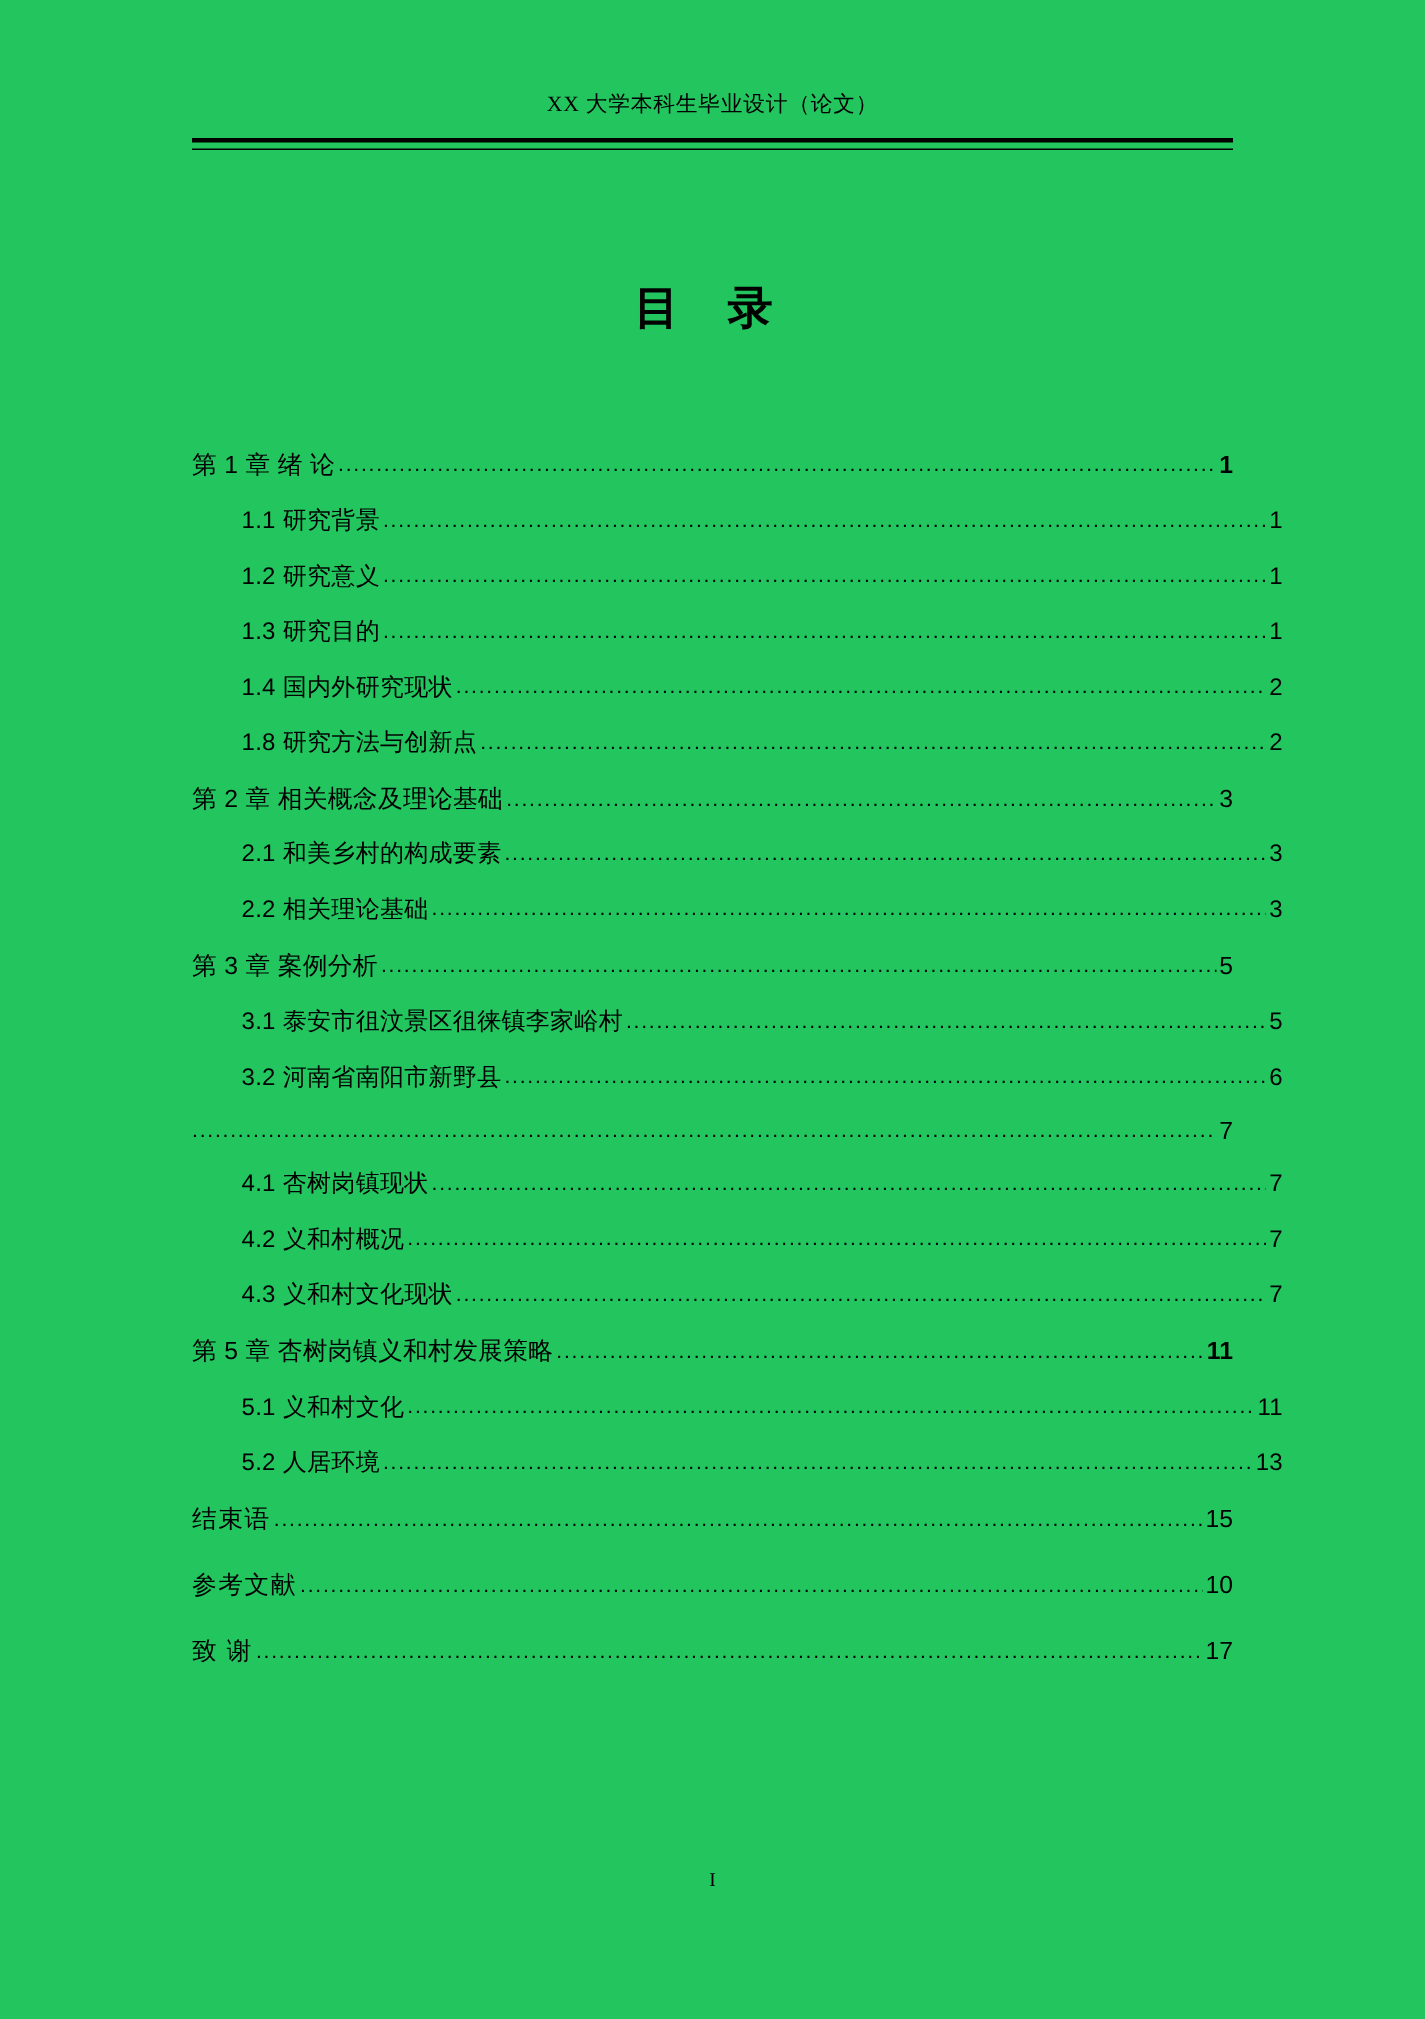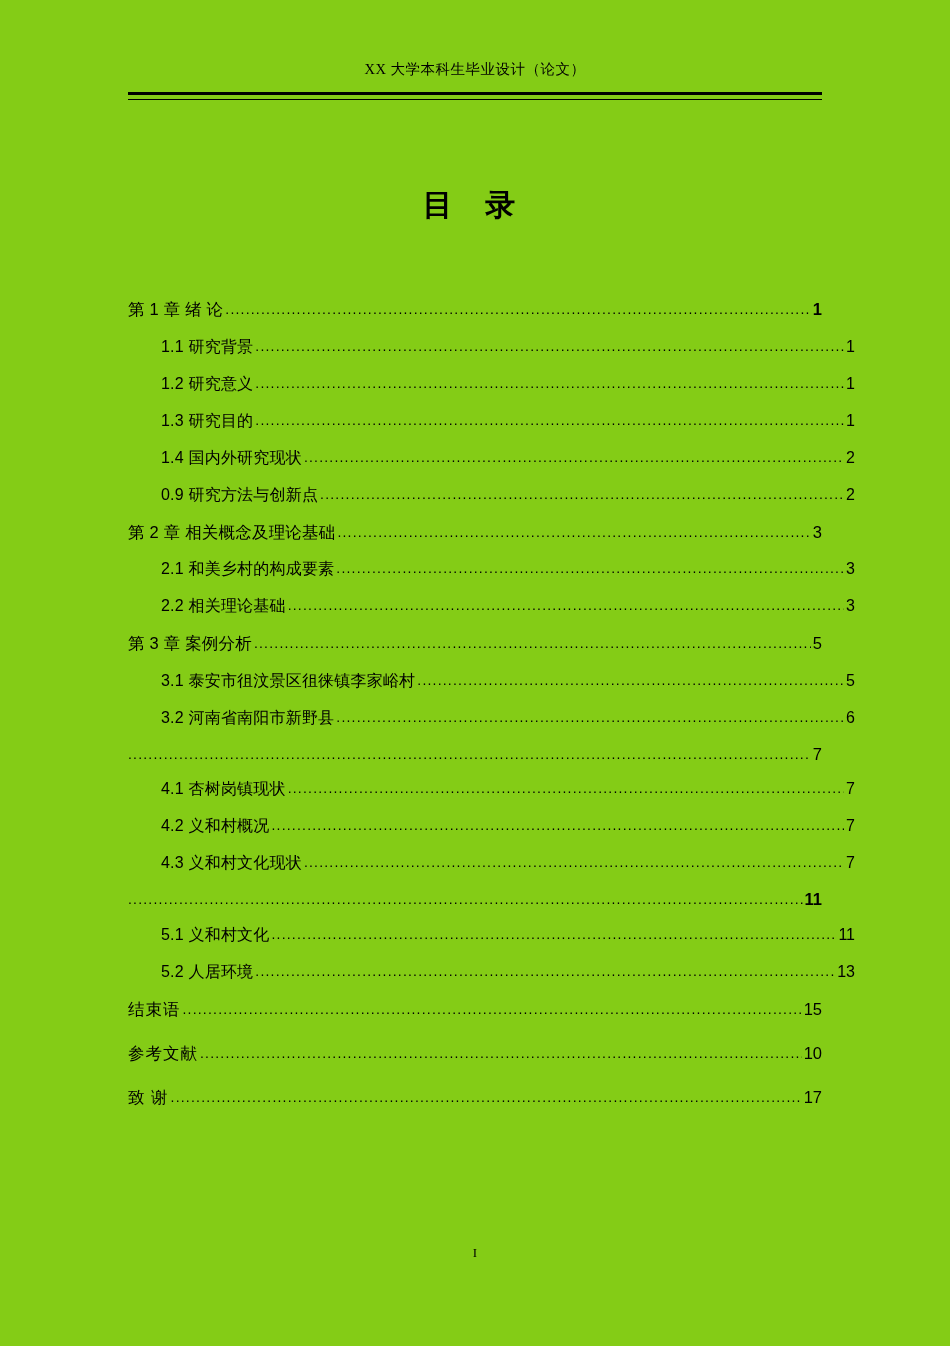--- a/index.html
+++ b/index.html
@@ -4,21 +4,21 @@
 <style>
   html, body {
     margin: 0;
     padding: 0;
     background: #ffffff;
   }
   .page {
     position: relative;
     width: 950px;
     height: 1346px;
-    background: #84cc16;
+    background: #22c55e;
     font-family: "Liberation Serif", "DejaVu Serif", serif;
     color: #000000;
     box-sizing: border-box;
     overflow: hidden;
   }
 
   
   .header {
     position: absolute;
     top: 60px;
@@ -171,21 +171,21 @@
         <span class="label">1.3 研究目的</span>
         <span class="leader">............................................................................................................................................................................................................................</span>
         <span class="page-no">1</span>
       </div>
       <div class="toc-entry level2">
         <span class="label">1.4 国内外研究现状</span>
         <span class="leader">............................................................................................................................................................................................................................</span>
         <span class="page-no">2</span>
       </div>
       <div class="toc-entry level2">
-        <span class="label">0.9 研究方法与创新点</span>
+        <span class="label">1.8 研究方法与创新点</span>
         <span class="leader">............................................................................................................................................................................................................................</span>
         <span class="page-no">2</span>
       </div>
       <div class="toc-entry level1 chapter">
         <span class="label">第 2 章  相关概念及理论基础</span>
         <span class="leader">............................................................................................................................................................................................................................</span>
         <span class="page-no">3</span>
       </div>
       <div class="toc-entry level2">
         <span class="label">2.1 和美乡村的构成要素</span>
@@ -225,20 +225,21 @@
         <span class="label">4.2 义和村概况</span>
         <span class="leader">............................................................................................................................................................................................................................</span>
         <span class="page-no">7</span>
       </div>
       <div class="toc-entry level2">
         <span class="label">4.3 义和村文化现状</span>
         <span class="leader">............................................................................................................................................................................................................................</span>
         <span class="page-no">7</span>
       </div>
       <div class="toc-entry level1 chapter bold-page">
+        <span class="label">第 5 章  杏树岗镇义和村发展策略</span>
         <span class="leader">............................................................................................................................................................................................................................</span>
         <span class="page-no">11</span>
       </div>
       <div class="toc-entry level2">
         <span class="label">5.1 义和村文化</span>
         <span class="leader">............................................................................................................................................................................................................................</span>
         <span class="page-no">11</span>
       </div>
       <div class="toc-entry level2">
         <span class="label">5.2 人居环境</span>

